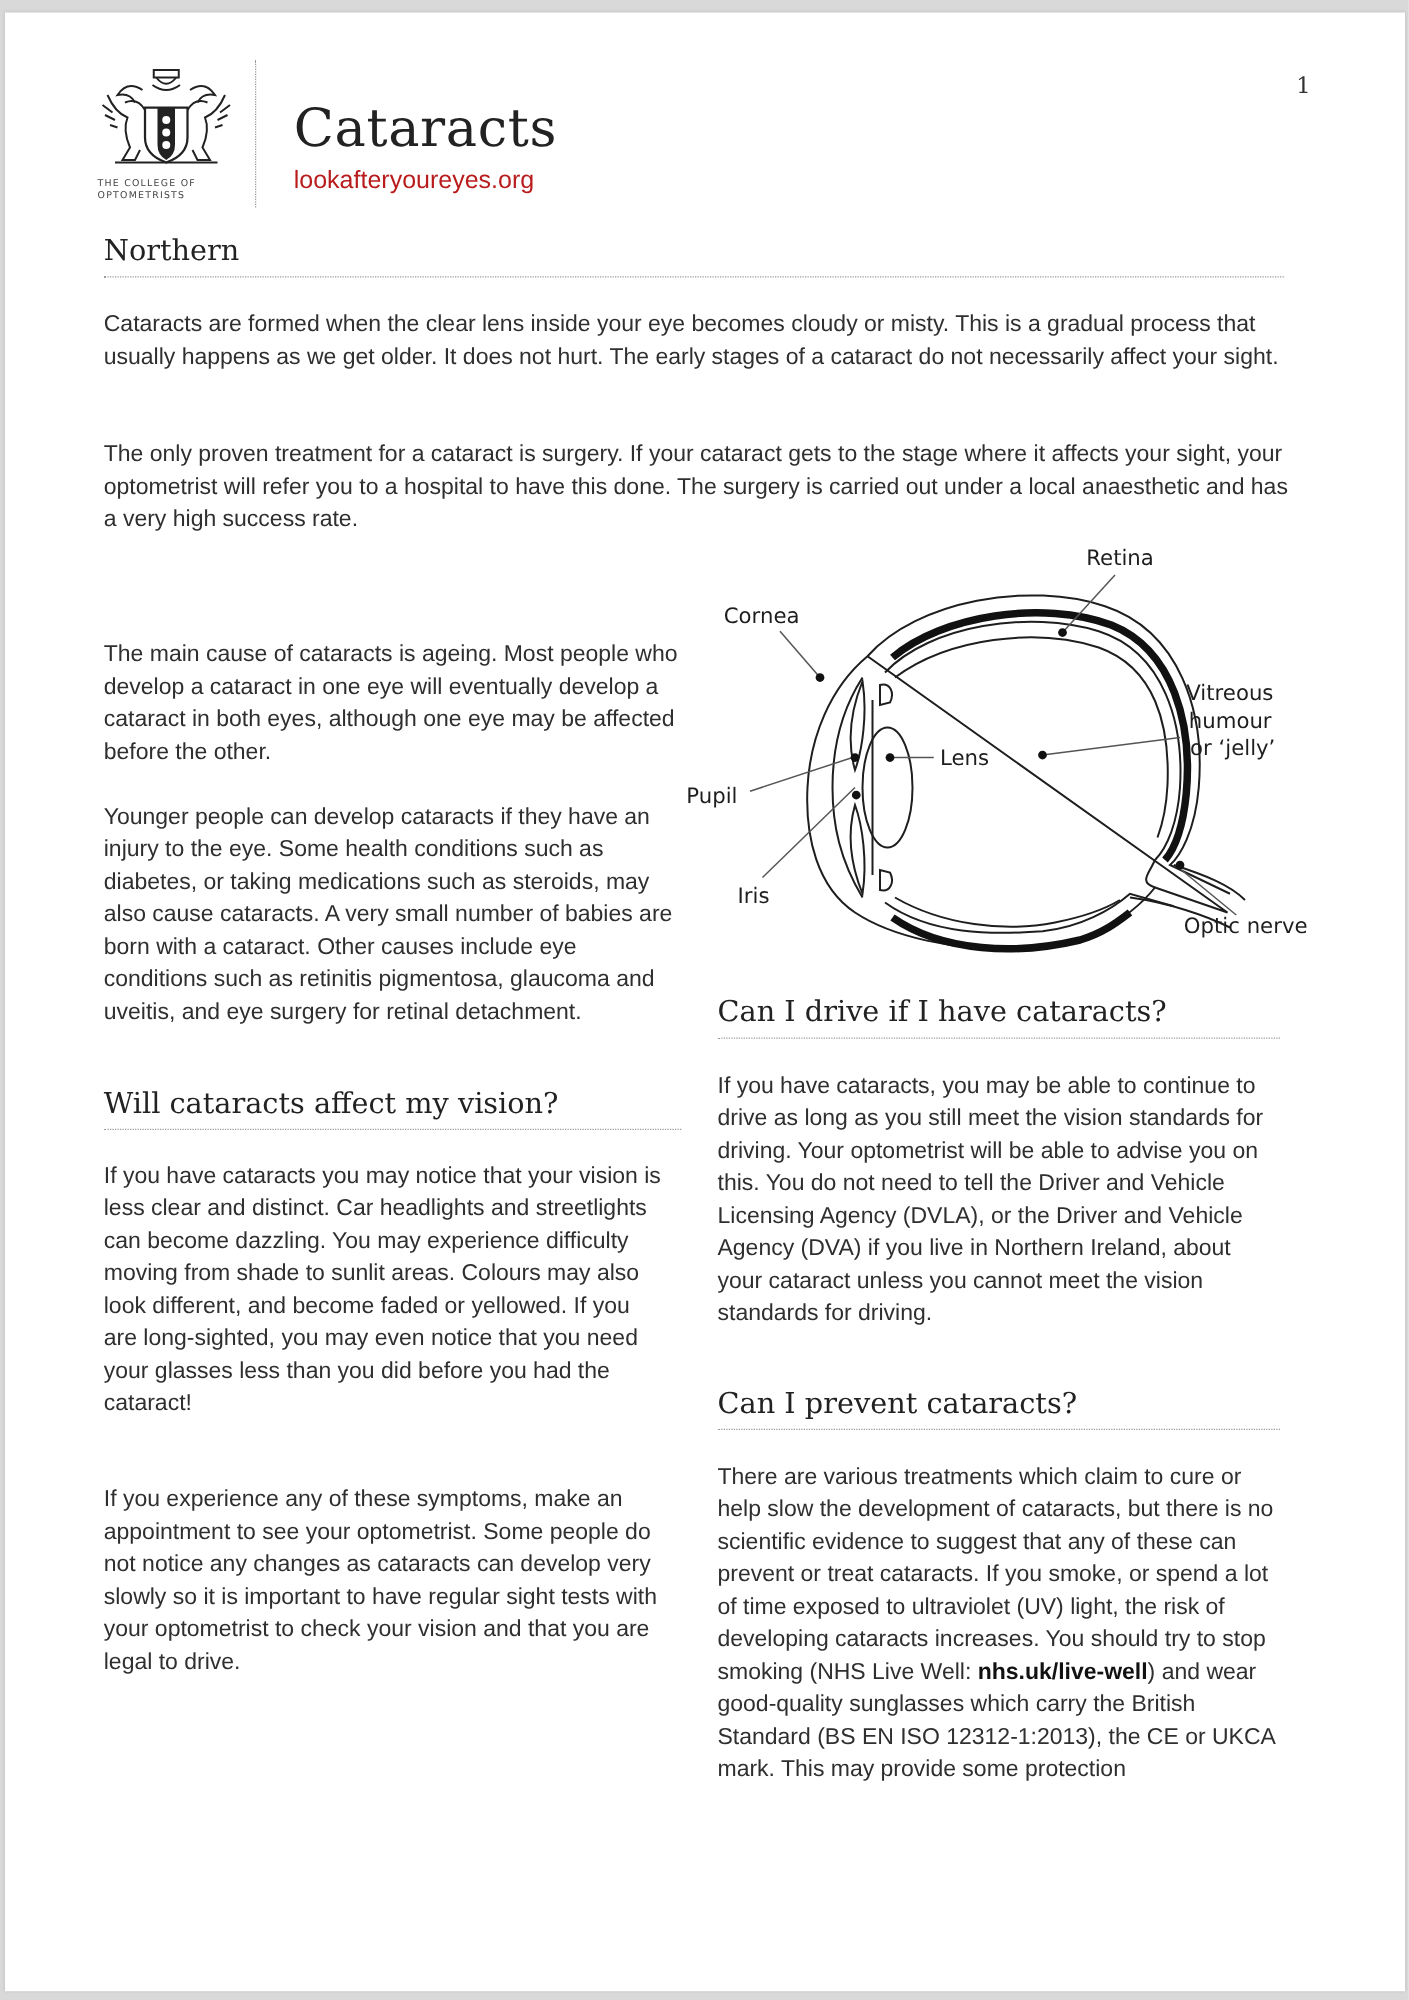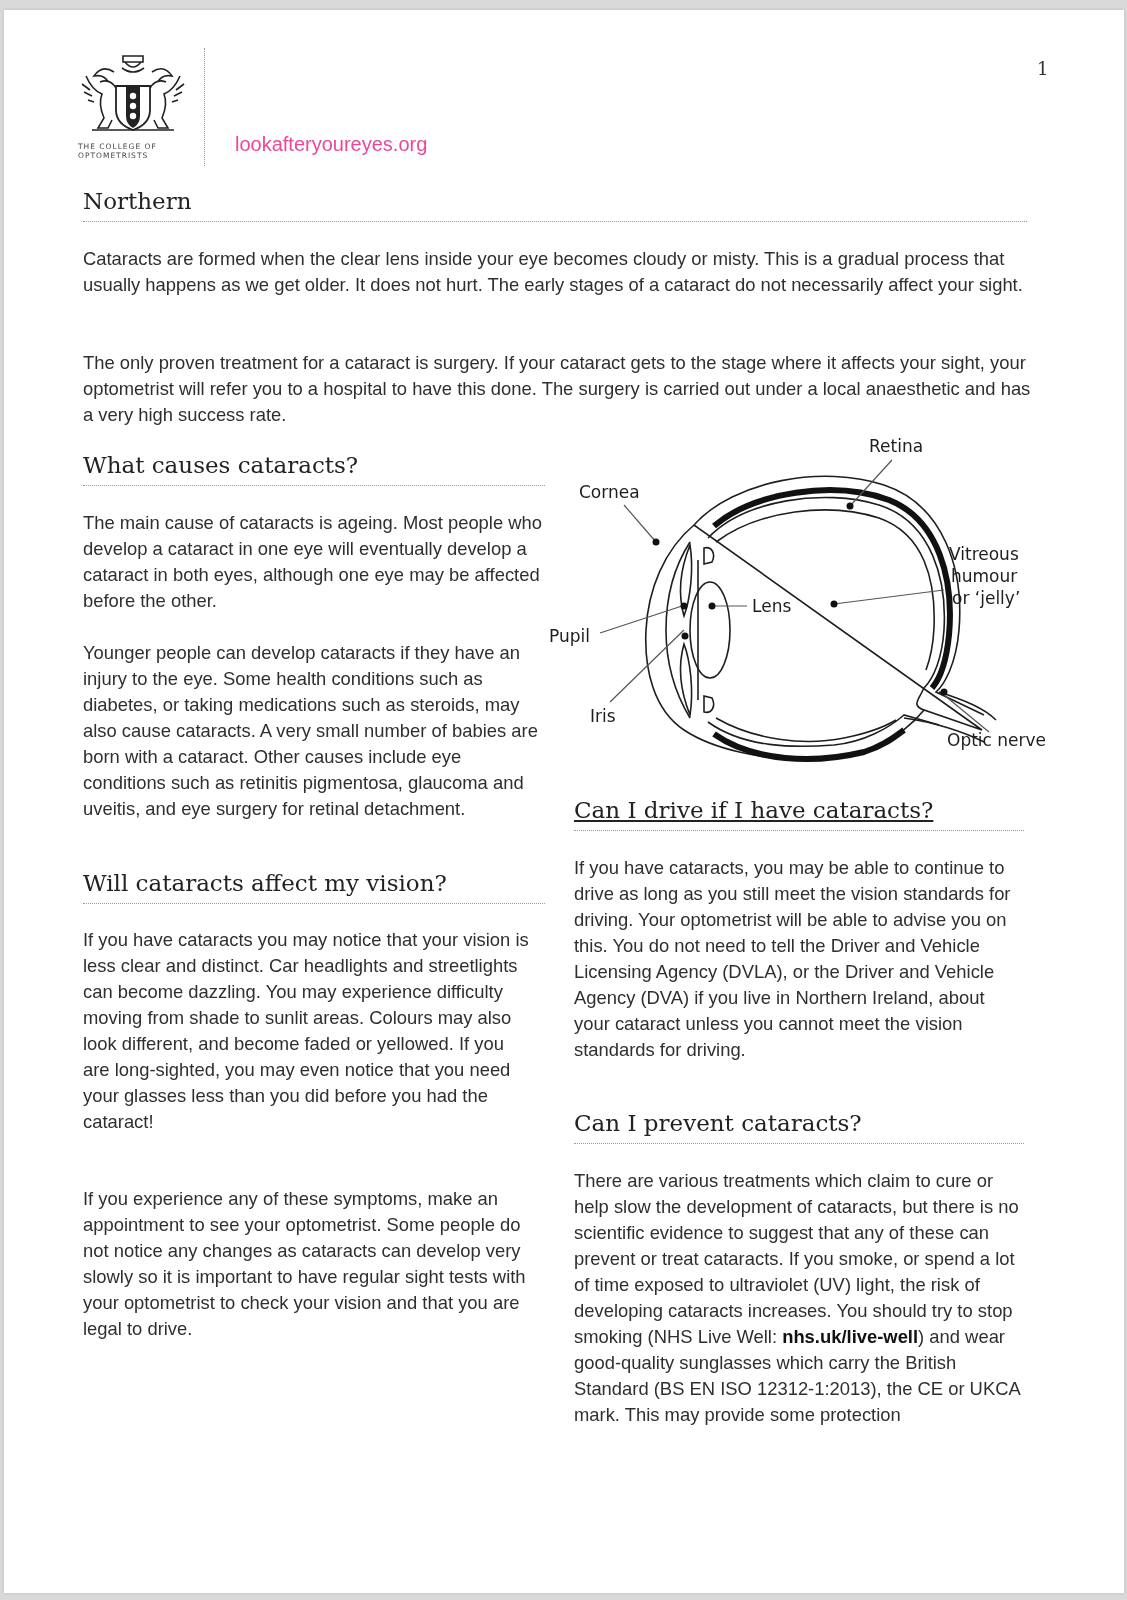--- a/index.html
+++ b/index.html
@@ -30,21 +30,21 @@
     left: 200px; top: 38px; height: 118px; width: 0;
     border-left: 1.5px dotted #999;
   }
   .doc-title {
     left: 231px; top: 68px;
     font-family: "DejaVu Serif", serif;
     font-size: 42px; color: #222; letter-spacing: 0.5px;
   }
   .doc-url {
     left: 231px; top: 123px;
-    font-size: 20px; color: #ec4899;
+    font-size: 20px; color: #b91c1c;
   }
   .page-num {
     left: 1033px; top: 48px;
     font-family: "DejaVu Serif", serif; font-size: 18px; color: #333;
   }
   h2.sec {
     position: absolute; margin: 0;
     font-family: "DejaVu Serif", serif; font-weight: normal;
     font-size: 23px; color: #222;
     border-bottom: 1.5px dotted #9a9a9a;
@@ -94,28 +94,28 @@
       <circle cx="55" cy="60" r="3.2" fill="#fff"></circle>
       <circle cx="55" cy="70" r="3.2" fill="#fff"></circle>
     </svg>
     <div class="logo-text">
       <div>THE COLLEGE OF</div>
       <div>OPTOMETRISTS</div>
     </div>
   </div>
 
   <div class="abs vsep"></div>
+  <div class="abs doc-title">Cataracts</div>
   <div class="abs doc-url">lookafteryoureyes.org</div>
   <div class="abs page-num">1</div>
 
   <h2 class="sec" style="left:79px; top:176px; width:944px;">Northern</h2>
   <p class="body" style="left:79px; top:236px; width:950px;">Cataracts are formed when the clear lens inside your eye becomes cloudy or misty. This is a gradual process that usually happens as we get older. It does not hurt. The early stages of a cataract do not necessarily affect your sight.</p>
   <p class="body" style="left:79px; top:340px; width:950px;">The only proven treatment for a cataract is surgery. If your cataract gets to the stage where it affects your sight, your optometrist will refer you to a hospital to have this done. The surgery is carried out under a local anaesthetic and has a very high success rate.</p>
 
-  <h2 class="sec" style="left:79px; top:440px; width:462px;">What causes cataracts?</h2>
   <p class="body" style="left:79px; top:500px; width:462px;">The main cause of cataracts is ageing. Most people who develop a cataract in one eye will eventually develop a cataract in both eyes, although one eye may be affected before the other.</p>
   <p class="body" style="left:79px; top:630px; width:462px;">Younger people can develop cataracts if they have an injury to the eye. Some health conditions such as diabetes, or taking medications such as steroids, may also cause cataracts. A very small number of babies are born with a cataract. Other causes include eye conditions such as retinitis pigmentosa, glaucoma and uveitis, and eye surgery for retinal detachment.</p>
 
   <h2 class="sec" style="left:79px; top:858px; width:462px;">Will cataracts affect my vision?</h2>
   <p class="body" style="left:79px; top:917px; width:450px;">If you have cataracts you may notice that your vision is less clear and distinct. Car headlights and streetlights can become dazzling. You may experience difficulty moving from shade to sunlit areas. Colours may also look different, and become faded or yellowed. If you are long-sighted, you may even notice that you need your glasses less than you did before you had the cataract!</p>
   <p class="body" style="left:79px; top:1176px; width:450px;">If you experience any of these symptoms, make an appointment to see your optometrist. Some people do not notice any changes as cataracts can develop very slowly so it is important to have regular sight tests with your optometrist to check your vision and that you are legal to drive.</p>
 
   <svg class="abs diagram" viewBox="0 0 560 360">
     <g fill="none" stroke="#1e1e1e" stroke-width="1.6">
 
@@ -169,19 +169,19 @@
     <text x="35" y="68">Cornea</text>
     <text x="208" y="182">Lens</text>
     <text x="405" y="130">Vitreous</text>
     <text x="407" y="152">humour</text>
     <text x="408" y="174">or ‘jelly’</text>
     <text x="5" y="212">Pupil</text>
     <text x="46" y="292">Iris</text>
     <text x="403" y="316">Optic nerve</text>
   </svg>
 
-  <h2 class="sec" style="left:570px; top:785px; width:450px;text-decoration:underline;">Can I drive if I have cataracts?</h2>
+  <h2 class="sec" style="left:570px; top:785px; width:450px;">Can I drive if I have cataracts?</h2>
   <p class="body" style="left:570px; top:845px; width:450px;">If you have cataracts, you may be able to continue to drive as long as you still meet the vision standards for driving. Your optometrist will be able to advise you on this. You do not need to tell the Driver and Vehicle Licensing Agency (DVLA), or the Driver and Vehicle Agency (DVA) if you live in Northern Ireland, about your cataract unless you cannot meet the vision standards for driving.</p>
 
   <h2 class="sec" style="left:570px; top:1098px; width:450px;">Can I prevent cataracts?</h2>
   <p class="body" style="left:570px; top:1158px; width:450px;"><span>There are various treatments which claim to cure or help slow the development of cataracts, but there is no scientific evidence to suggest that any of these can prevent or treat cataracts. If you smoke, or spend a lot of time exposed to ultraviolet (UV) light, the risk of developing cataracts increases. You should try to stop smoking (NHS Live Well: </span><b>nhs.uk/live-well</b><span>) and wear good-quality sunglasses which carry the British Standard (BS EN ISO 12312-1:2013), the CE or UKCA mark. This may provide some protection</span></p>
 
 </div>
 
 </body></html>

